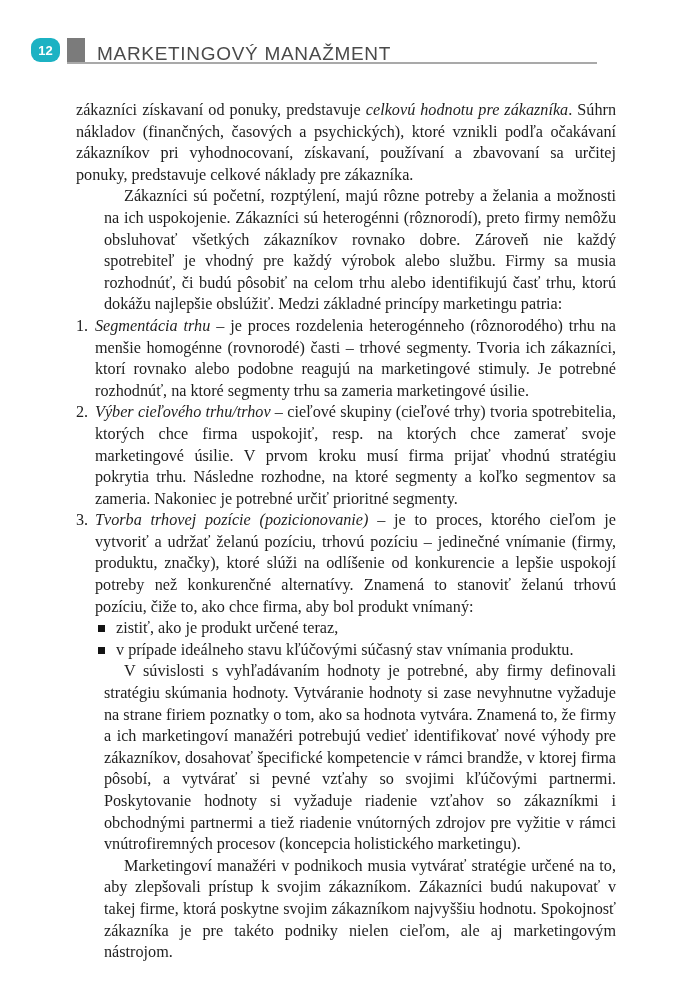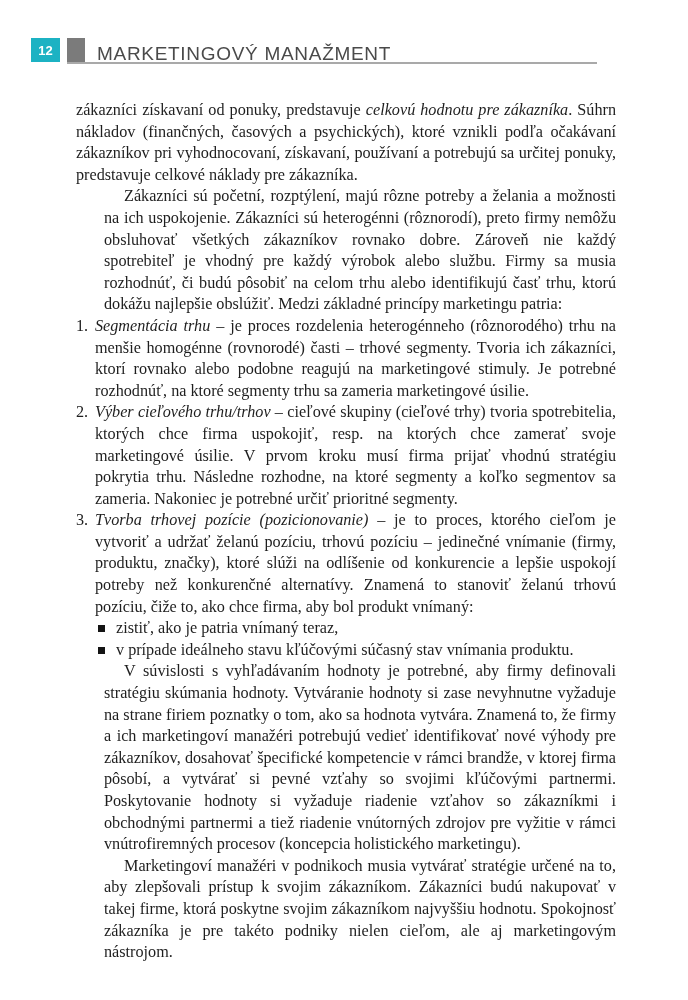--- a/index.html
+++ b/index.html
@@ -27,20 +27,21 @@
   .page-num-box {
     position: absolute;
     left: 0;
     top: 0;
     width: 29px;
     height: 24px;
     background: #1cb2c3;
     display: flex;
     align-items: center;
     justify-content: center;
+    border-radius: 9px;
   }
   .page-num-box span {
     font-family: "Liberation Sans", sans-serif;
     font-size: 13px;
     font-weight: bold;
     color: #ffffff;
   }
   .chapter-box {
     position: absolute;
     left: 36px;
@@ -126,30 +127,30 @@
     <div class="page-num-box">
       <span>12</span>
     </div>
     <div class="chapter-box"></div>
     <div class="header-title">MARKETINGOVÝ MANAŽMENT</div>
     <div class="header-rule"></div>
   </header>
 
   <main class="body-text">
 
-    <p class="para"><span>zákazníci získavaní od ponuky, predstavuje </span><i>celkovú hodnotu pre zákazníka</i><span>. Súhrn nákladov (finančných, časových a psychických), ktoré vznikli podľa očakávaní zákazníkov pri vyhodnocovaní, získavaní, používaní a potrebujú sa určitej ponuky, predstavuje celkové náklady pre zákazníka.</span></p>
+    <p class="para"><span>zákazníci získavaní od ponuky, predstavuje </span><i>celkovú hodnotu pre zákazníka</i><span>. Súhrn nákladov (finančných, časových a psychických), ktoré vznikli podľa očakávaní zákazníkov pri vyhodnocovaní, získavaní, používaní a zbavovaní sa určitej ponuky, predstavuje celkové náklady pre zákazníka.</span></p>
 
     <p class="para indent">Zákazníci sú početní, rozptýlení, majú rôzne potreby a želania a možnosti na ich uspokojenie. Zákazníci sú heterogénni (rôznorodí), preto firmy nemôžu obsluhovať všetkých zákazníkov rovnako dobre. Zároveň nie každý spotrebiteľ je vhodný pre každý výrobok alebo službu. Firmy sa musia rozhodnúť, či budú pôsobiť na celom trhu alebo identifikujú časť trhu, ktorú dokážu najlepšie obslúžiť. Medzi základné princípy marketingu patria:</p>
 
     <ol class="num-list">
       <li><span class="num">1.</span><i>Segmentácia trhu</i><span> – je proces rozdelenia heterogénneho (rôznorodého) trhu na menšie homogénne (rovnorodé) časti – trhové segmenty. Tvoria ich zákazníci, ktorí rovnako alebo podobne reagujú na marketingové stimuly. Je potrebné rozhodnúť, na ktoré segmenty trhu sa zameria marketingové úsilie.</span></li>
       <li><span class="num">2.</span><i>Výber cieľového trhu/trhov</i><span> – cieľové skupiny (cieľové trhy) tvoria spotrebitelia, ktorých chce firma uspokojiť, resp. na ktorých chce zamerať svoje marketingové úsilie. V prvom kroku musí firma prijať vhodnú stratégiu pokrytia trhu. Následne rozhodne, na ktoré segmenty a koľko segmentov sa zameria. Nakoniec je potrebné určiť prioritné segmenty.</span></li>
       <li><span class="num">3.</span><i>Tvorba trhovej pozície (pozicionovanie)</i><span> – je to proces, ktorého cieľom je vytvoriť a udržať želanú pozíciu, trhovú pozíciu – jedinečné vnímanie (firmy, produktu, značky), ktoré slúži na odlíšenie od konkurencie a lepšie uspokojí potreby než konkurenčné alternatívy. Znamená to stanoviť želanú trhovú pozíciu, čiže to, ako chce firma, aby bol produkt vnímaný:</span>
         <ul class="square-list">
-          <li><span class="sq"></span><span>zistiť, ako je patria vnímaný teraz,</span></li>
+          <li><span class="sq"></span><span>zistiť, ako je produkt určené teraz,</span></li>
           <li><span class="sq"></span><span>v prípade ideálneho stavu kľúčovými súčasný stav vnímania produktu.</span></li>
         </ul>
       </li>
     </ol>
 
 
     <p class="para indent">V súvislosti s vyhľadávaním hodnoty je potrebné, aby firmy definovali stratégiu skúmania hodnoty. Vytváranie hodnoty si zase nevyhnutne vyžaduje na strane firiem poznatky o tom, ako sa hodnota vytvára. Znamená to, že firmy a ich marketingoví manažéri potrebujú vedieť identifikovať nové výhody pre zákazníkov, dosahovať špecifické kompetencie v rámci brandže, v ktorej firma pôsobí, a vytvárať si pevné vzťahy so svojimi kľúčovými partnermi. Poskytovanie hodnoty si vyžaduje riadenie vzťahov so zákazníkmi i obchodnými partnermi a tiež riadenie vnútorných zdrojov pre vyžitie v rámci vnútrofiremných procesov (koncepcia holistického marketingu).</p>
 
     <p class="para indent">Marketingoví manažéri v podnikoch musia vytvárať stratégie určené na to, aby zlepšovali prístup k svojim zákazníkom. Zákazníci budú nakupovať v takej firme, ktorá poskytne svojim zákazníkom najvyššiu hodnotu. Spokojnosť zákazníka je pre takéto podniky nielen cieľom, ale aj marketingovým nástrojom.</p>
 

